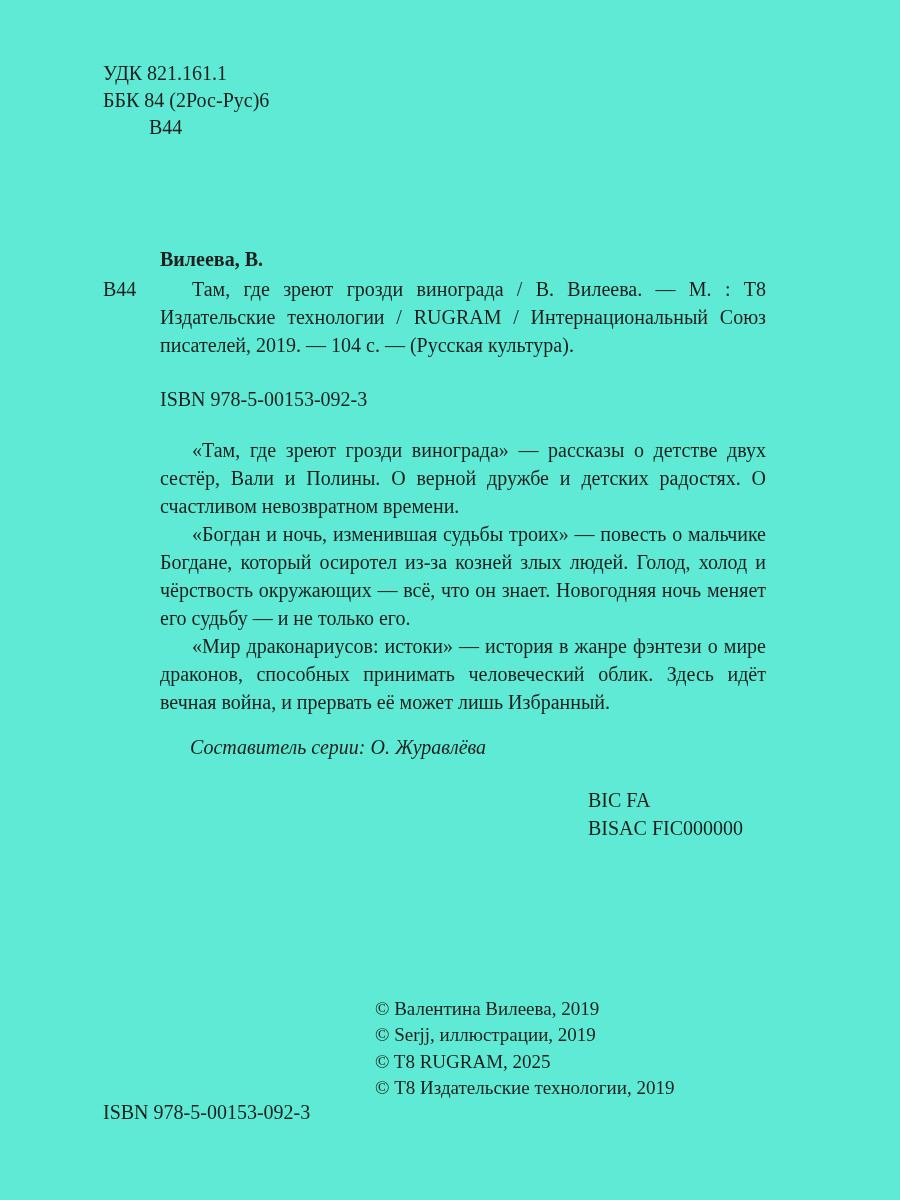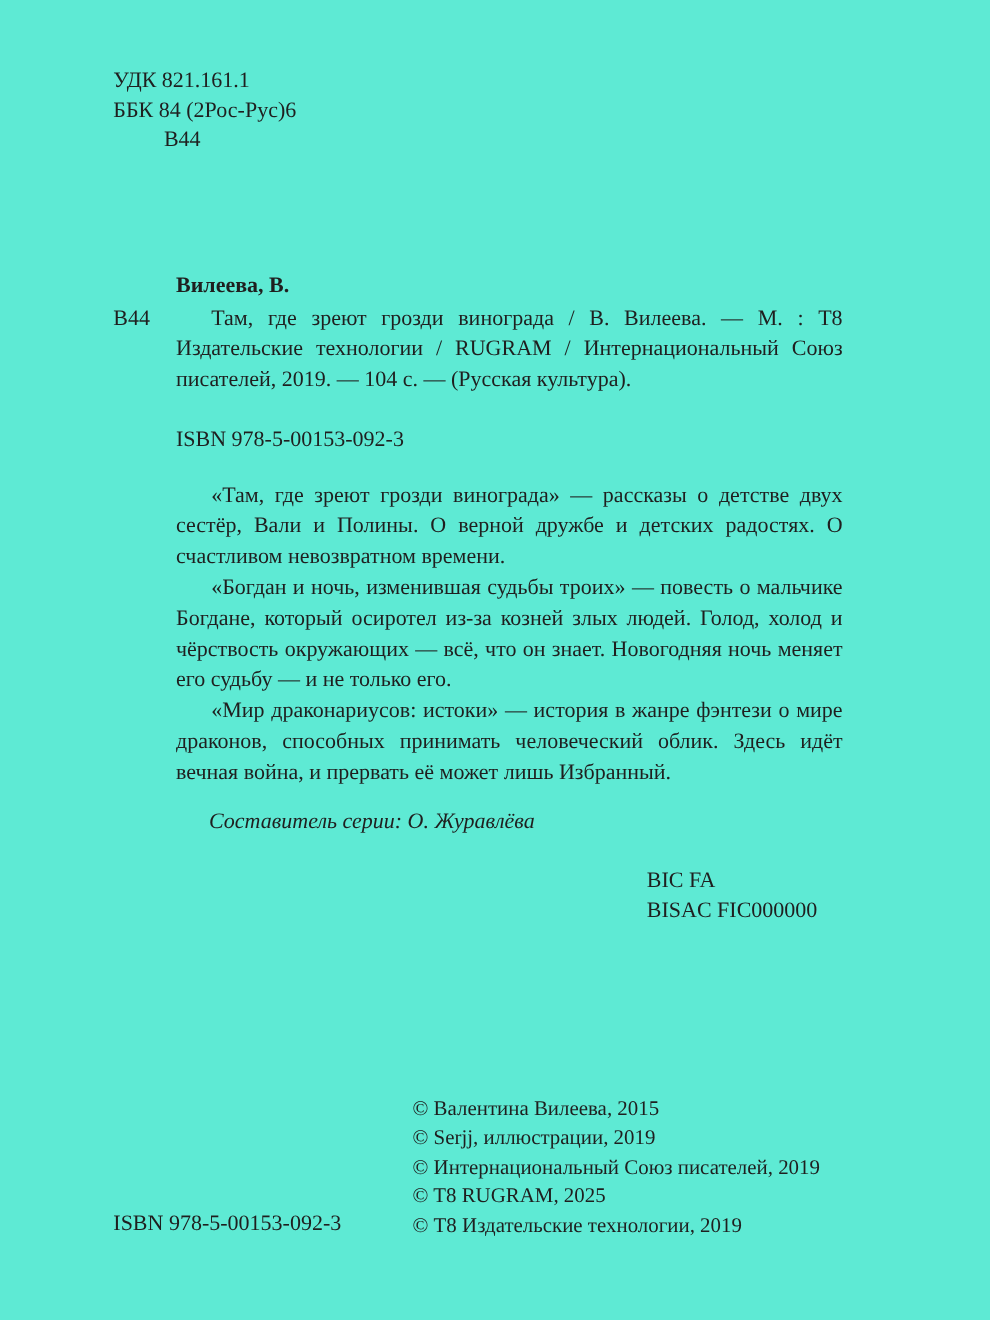--- a/index.html
+++ b/index.html
@@ -126,22 +126,21 @@
     <p>«Богдан и ночь, изменившая судьбы троих» — повесть о мальчике Богдане, который осиротел из-за козней злых людей. Голод, холод и чёрствость окружающих — всё, что он знает. Новогодняя ночь меняет его судьбу — и не только его.</p>
     <p>«Мир драконариусов: истоки» — история в жанре фэнтези о мире драконов, способных принимать человеческий облик. Здесь идёт вечная война, и прервать её может лишь Избранный.</p>
   </div>
 
   <div class="block class-codes">
     <div>BIC FA</div>
     <div>BISAC FIC000000</div>
   </div>
 
   <div class="block copyright">
-    <div>© Валентина Вилеева, 2015</div>
+    <div>© Валентина Вилеева, 2019</div>
     <div>© Serjj, иллюстрации, 2019</div>
-    <div>© Интернациональный Союз писателей, 2019</div>
     <div>© T8 RUGRAM, 2025</div>
     <div>© Т8 Издательские технологии, 2019</div>
   </div>
 
   <div class="block isbn-bottom">ISBN 978-5-00153-092-3</div>
 
 </div>
 
 </body></html>

